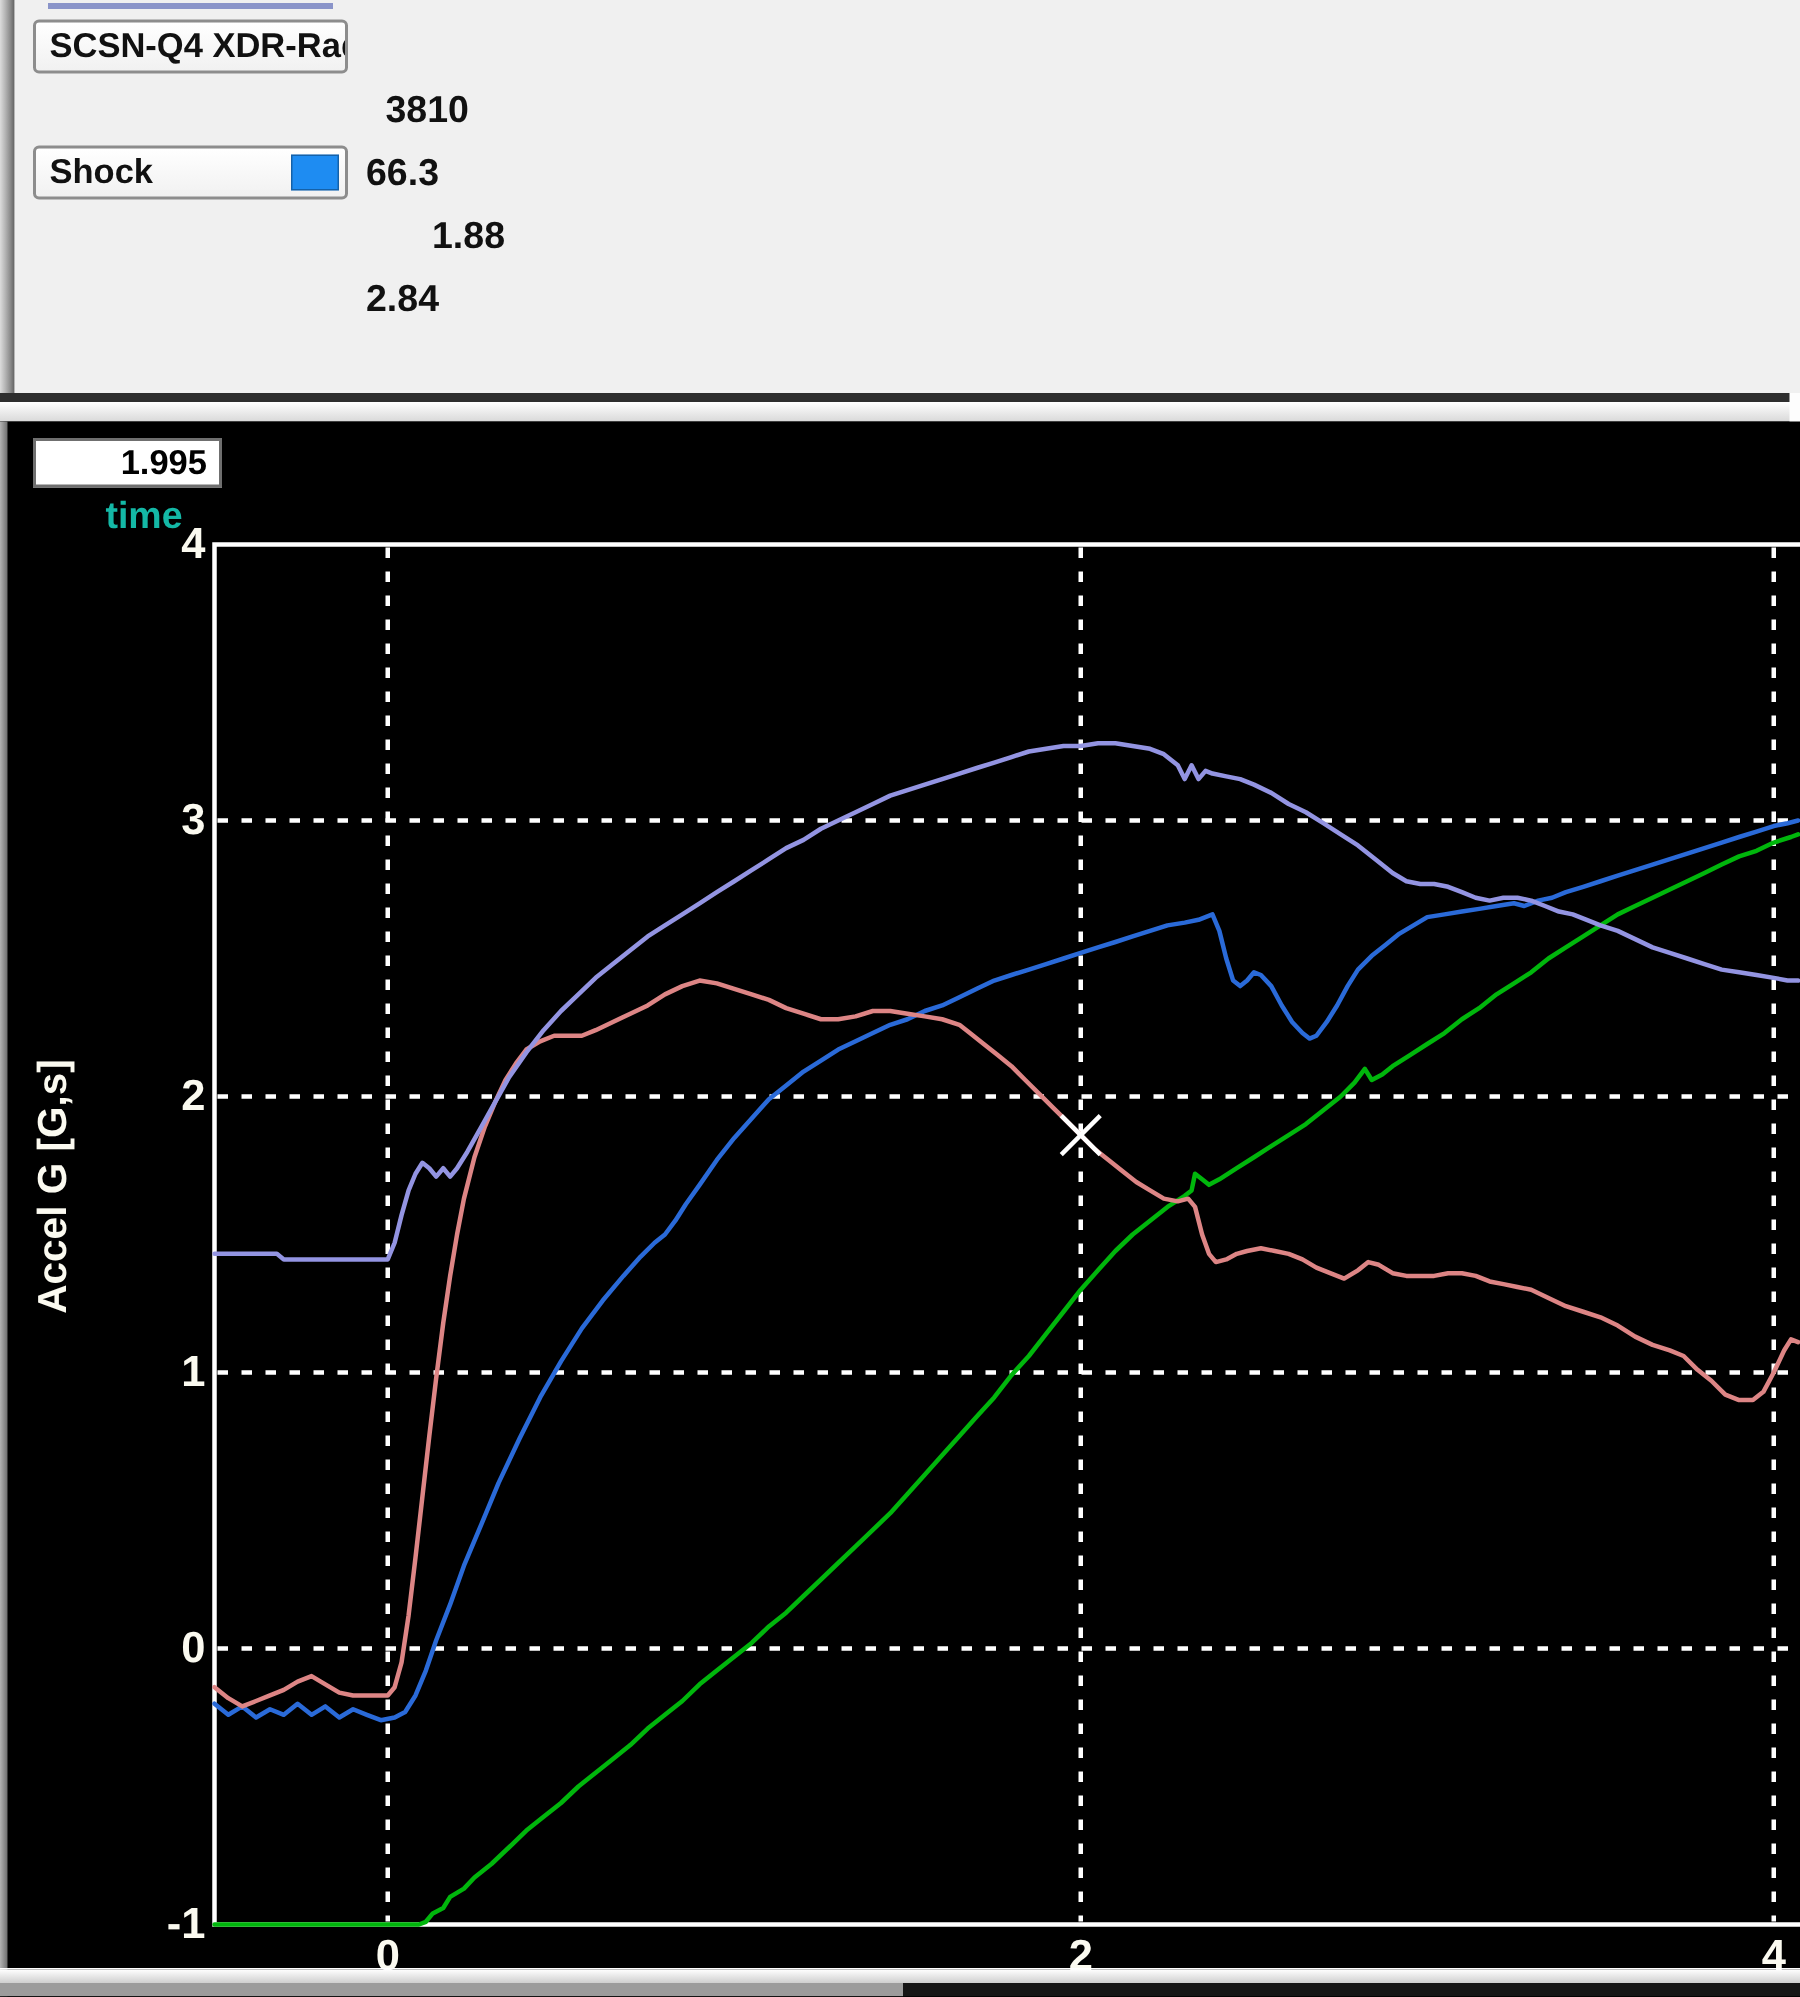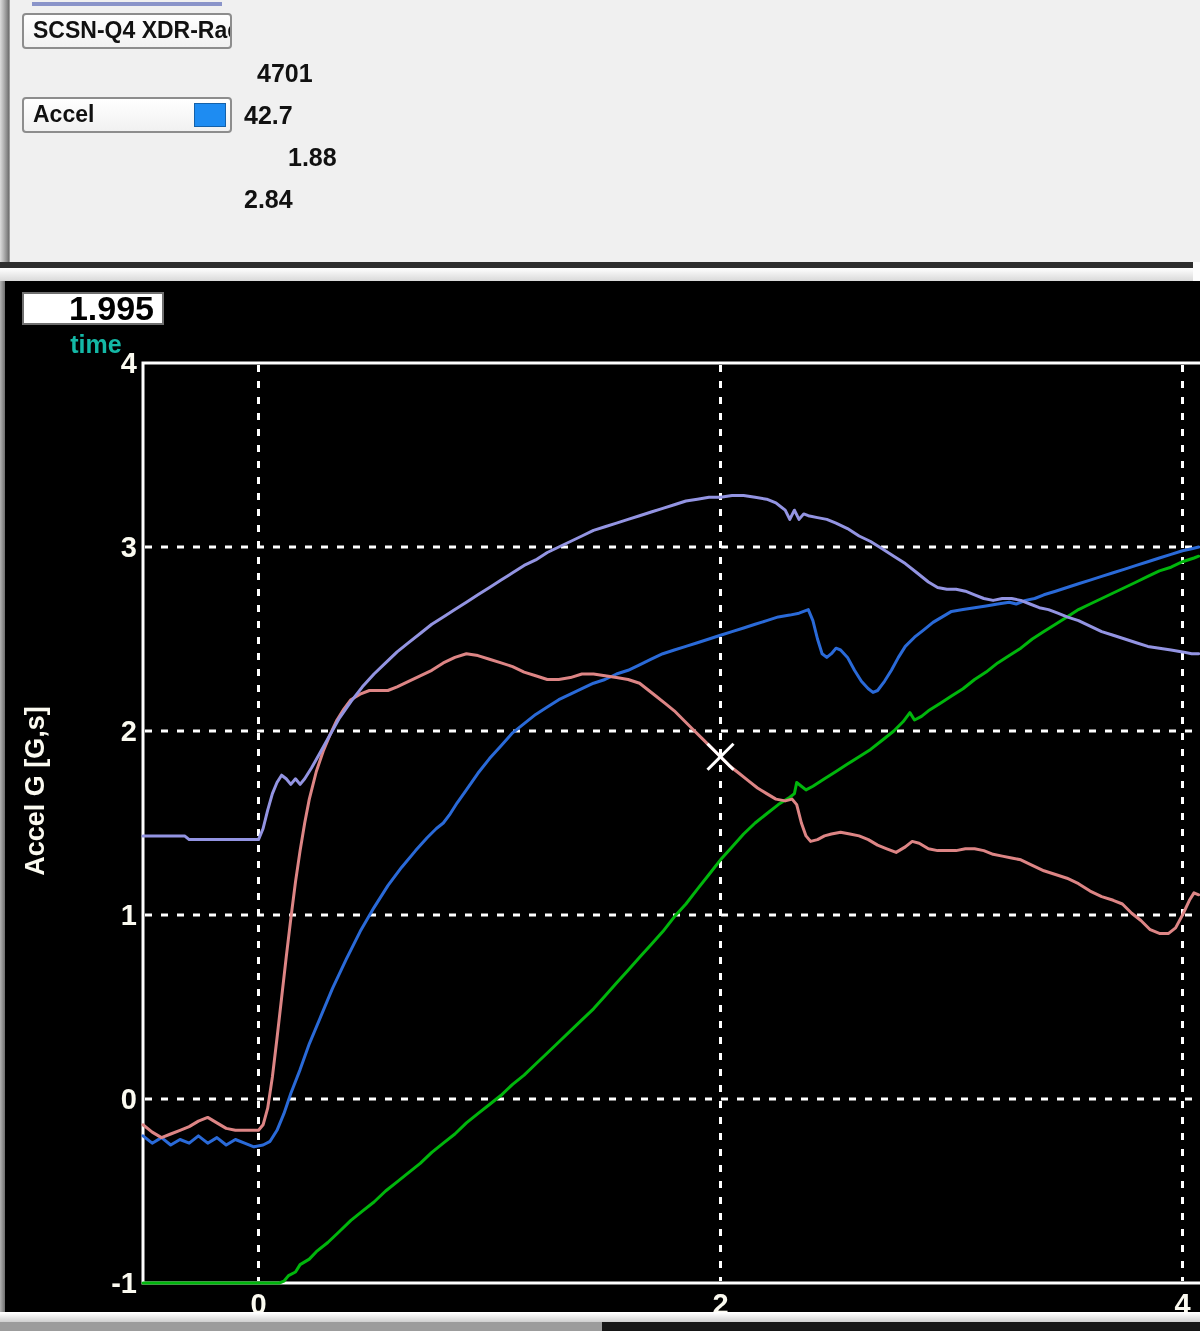--- a/index.html
+++ b/index.html
@@ -22,22 +22,22 @@
   
   .split-gap{position:absolute;left:0;top:262px;width:1200px;height:6px;background:#2e2e2e;}
   .split-bar{position:absolute;left:0;top:268px;width:1200px;height:14px;
       background:linear-gradient(#ffffff,#d9d9d9);border-bottom:1px solid #8f8f8f;box-sizing:border-box;}
   .split-right-sliver{position:absolute;left:1193px;top:262px;width:7px;height:20px;background:#fdfdfd;}
 
   
   .chart-panel{position:absolute;left:0;top:281px;width:1200px;height:1031px;background:#000;}
   .chart-left-strip{position:absolute;left:0;top:281px;width:5px;height:1050px;
       background:linear-gradient(to right,#b3b3b3,#6e6e6e);}
-  .cursor-box{position:absolute;left:22px;top:292px;width:142px;height:33px;background:#ffffff;
-      border:2px solid #6f6f6f;box-sizing:border-box;font-weight:bold;font-size:34px;color:#000;
+  .cursor-box{position:absolute;left:22px;top:292px;width:126px;height:33px;background:#ffffff;
+      border:2px solid #6f6f6f;box-sizing:border-box;font-weight:bold;font-size:23px;color:#000;
       text-align:right;line-height:29px;padding-right:8px;}
   .time-label{position:absolute;left:53px;top:330px;width:86px;height:28px;color:#14b8a6;
       font-weight:bold;font-size:25px;text-align:center;}
   .y-axis-title{position:absolute;left:-77px;top:776px;width:224px;height:30px;
       transform:rotate(-90deg);transform-origin:50% 50%;color:#fbfaf0;
       font-weight:bold;font-size:27px;text-align:center;}
   .ytick{position:absolute;width:62px;height:42px;line-height:42px;text-align:right;
       color:#fbfaf0;font-weight:bold;font-size:29px;}
   .xtick{position:absolute;width:60px;height:32px;line-height:32px;text-align:center;
       color:#fbfaf0;font-weight:bold;font-size:29px;}
@@ -55,27 +55,27 @@
 <div id="app">
 
   <div class="top-panel">
     <div class="left-strip"></div>
     <div class="partial-top-line"></div>
 
     <div class="legend-btn" style="top:13px;">
       <span>SCSN-Q4 XDR-Rad</span>
     </div>
 
-    <div class="legend-value" style="top:55px;left:257px;">4701</div>
+    <div class="legend-value" style="top:55px;left:257px;">3810</div>
 
     <div class="legend-btn" style="top:97px;">
-      <span>Accel</span>
+      <span>Shock</span>
       <span class="legend-swatch" style="background: rgb(30, 140, 242);"></span>
     </div>
-    <div class="legend-value" style="top:97px;">42.7</div>
+    <div class="legend-value" style="top:97px;">66.3</div>
 
     <div class="legend-value" style="top:139px;margin-left:44px;">1.88</div>
 
     <div class="legend-value" style="top:181px;">2.84</div>
   </div>
 
   <div class="split-gap"></div>
   <div class="split-bar"></div>
   <div class="split-right-sliver"></div>
 

